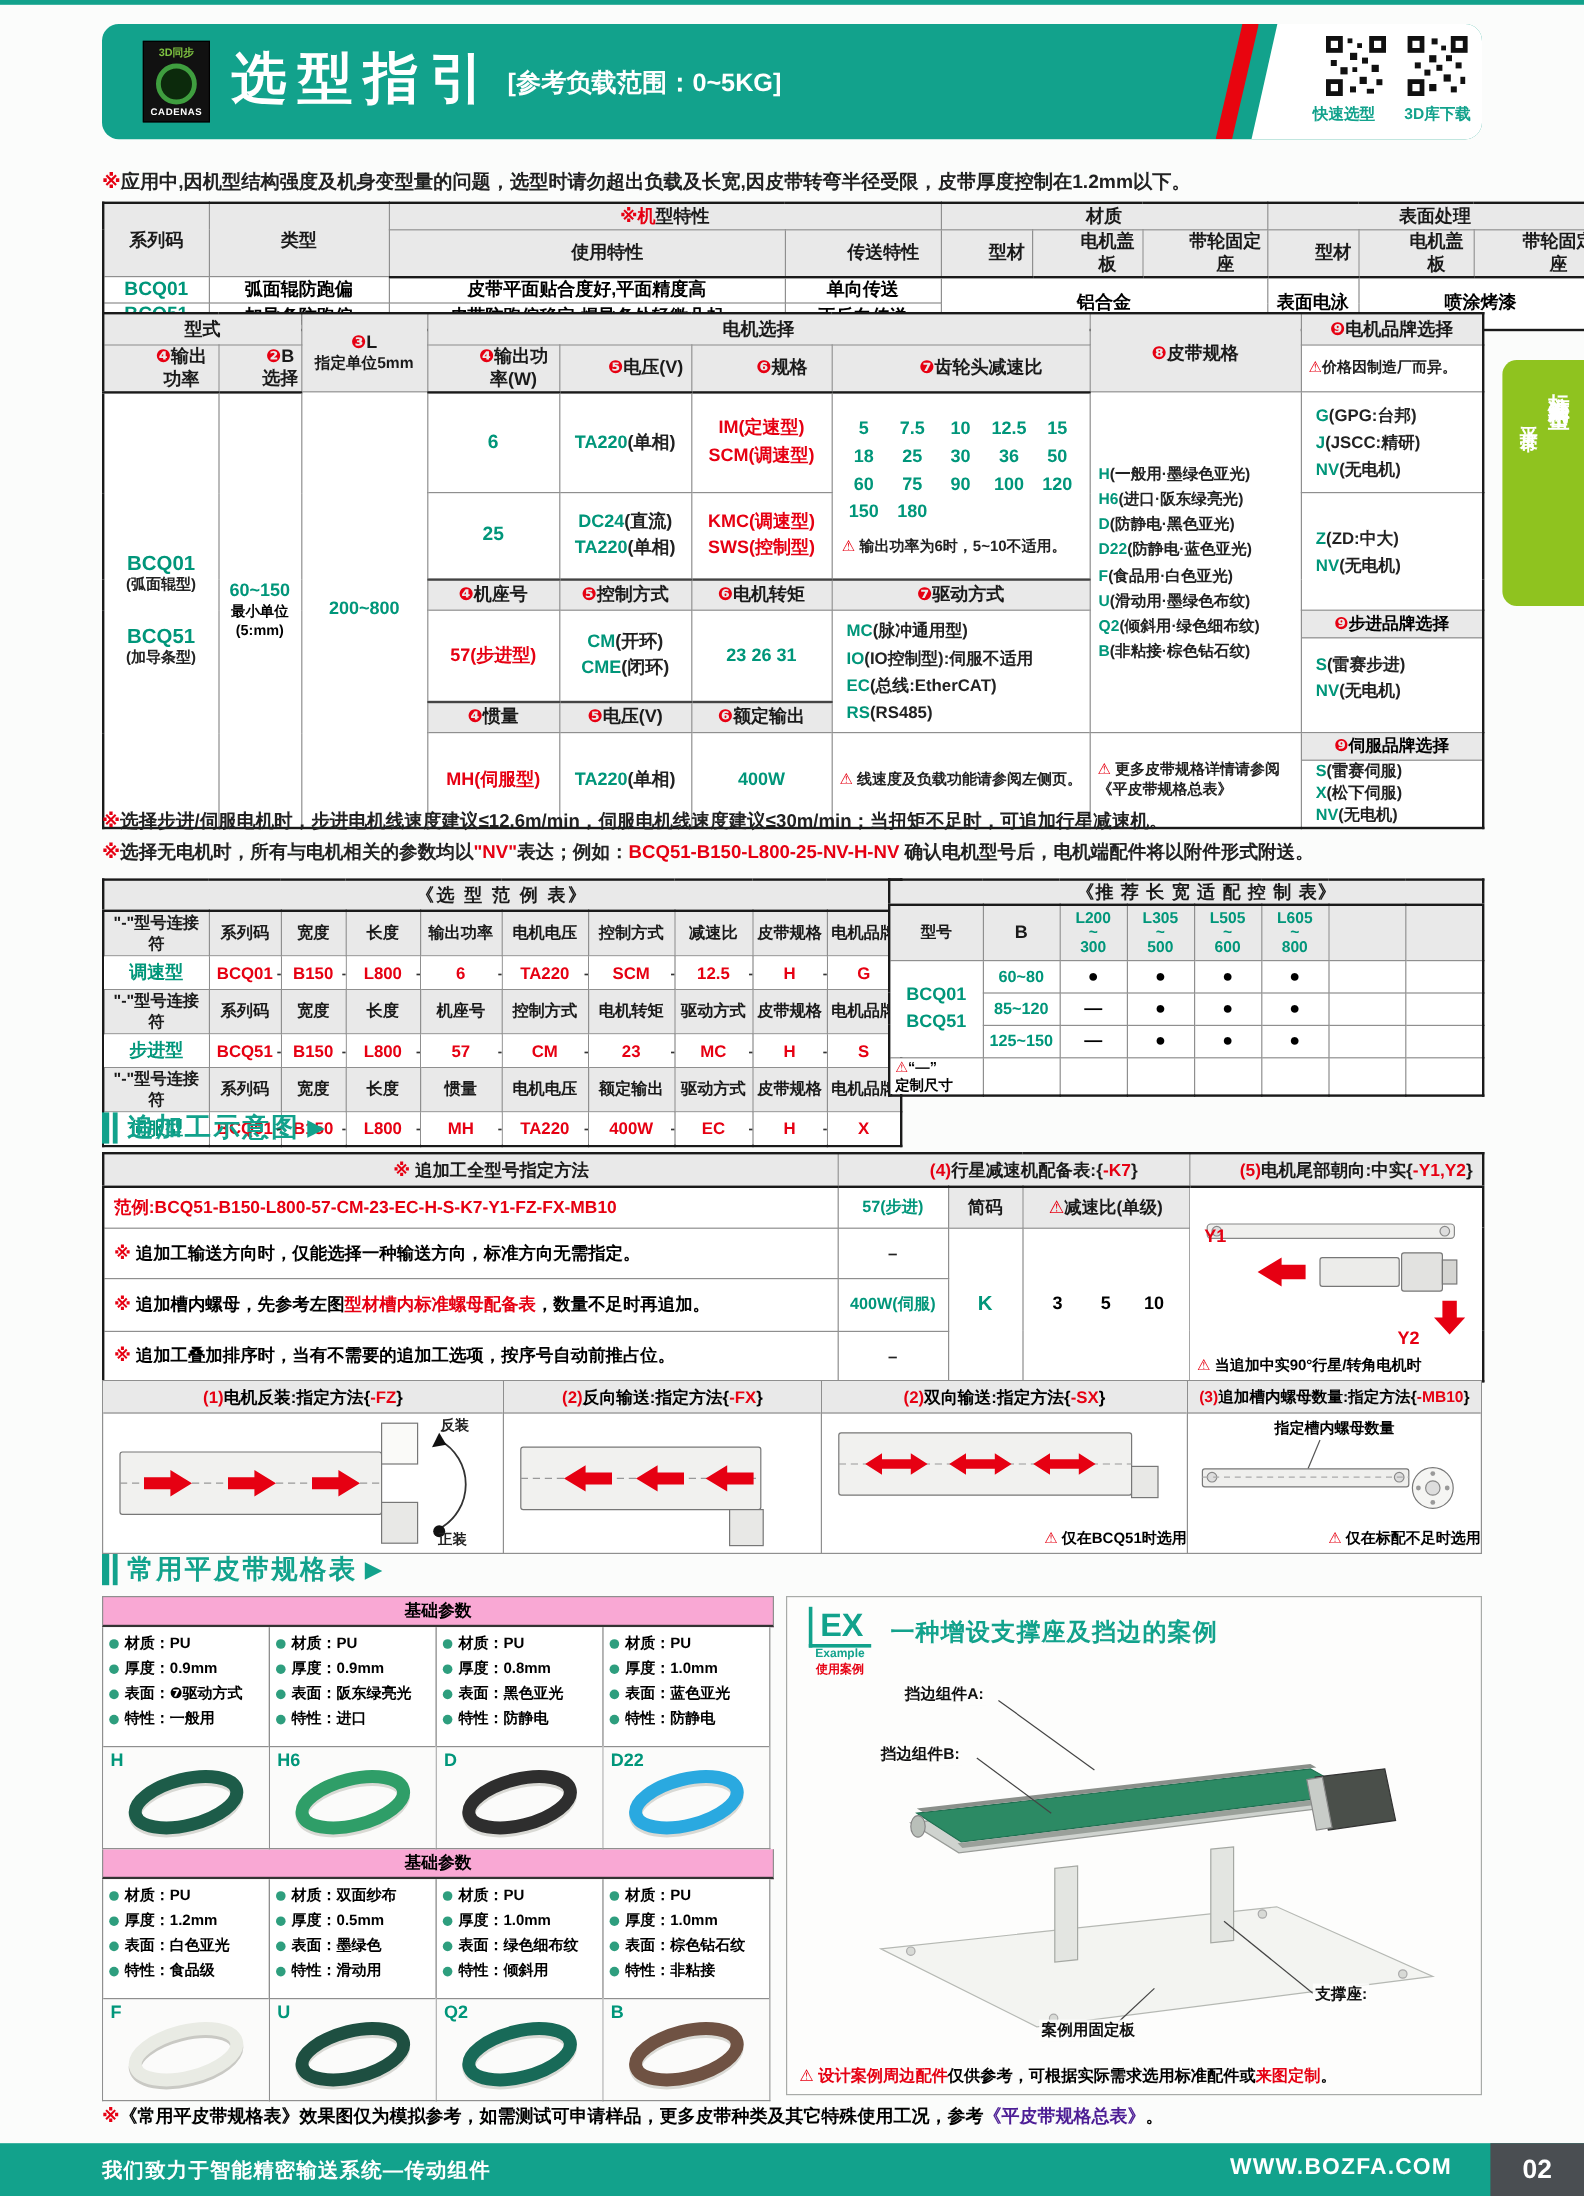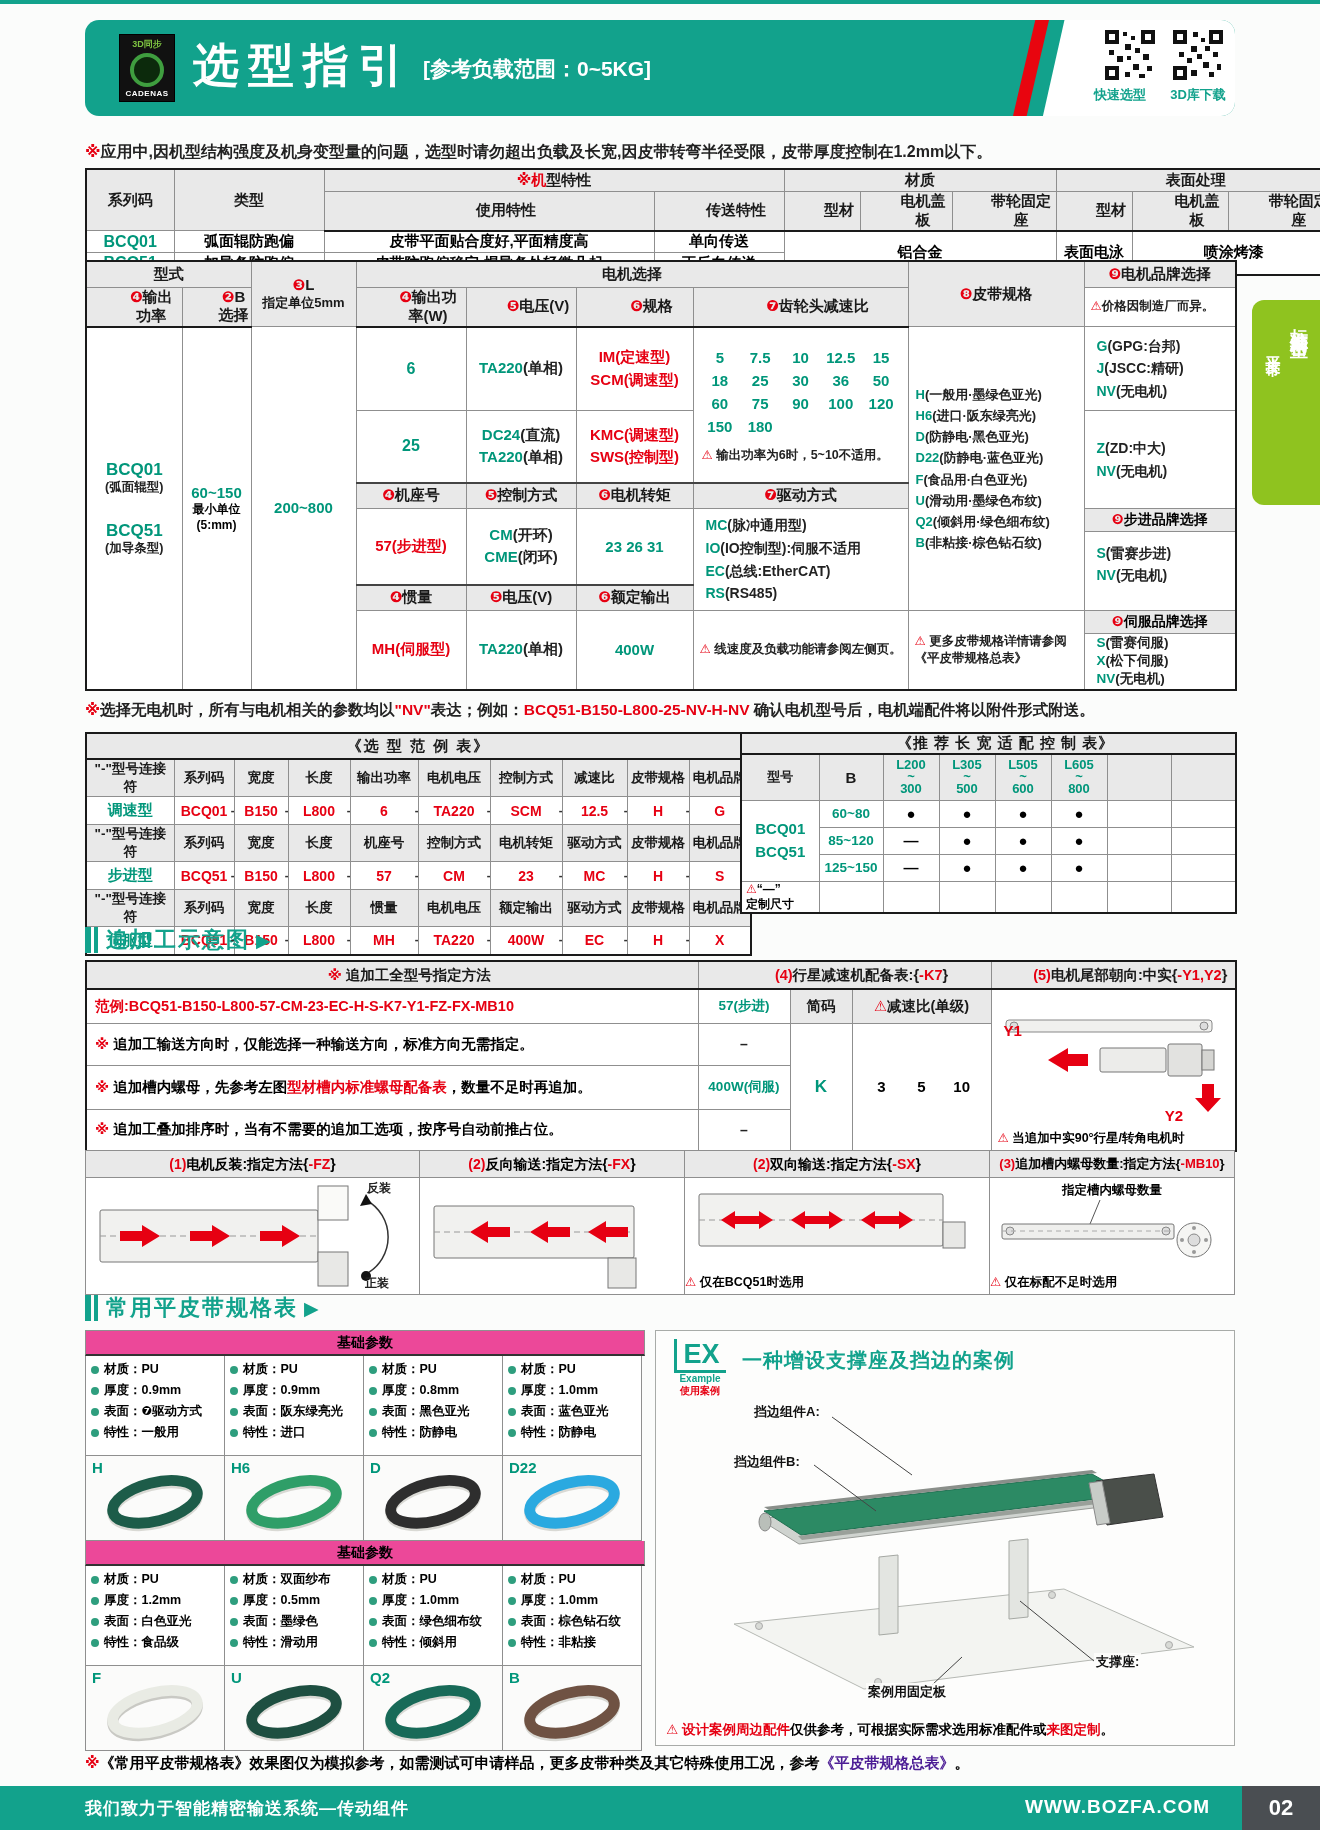--- a/index.html
+++ b/index.html
@@ -109,27 +109,27 @@
   .dg5{position:relative;padding:0;}
   .dg5 .ylab{position:absolute;color:#e60012;font-weight:bold;font-size:15px;}
   .dg5 .warnln{position:absolute;left:6px;bottom:3px;font-size:12.5px;font-weight:bold;white-space:nowrap;}
 
   
   .adbot{position:absolute;left:0;top:1150px;width:1150px;display:flex;}
   .dcol{border:1px solid #8f8f8f;border-left:none;box-sizing:border-box;background:#fff;}
   .dcol:first-child{border-left:1px solid #8f8f8f;}
   .dhead{height:26px;line-height:26px;background:#e9e9e9;border-bottom:1px solid #8f8f8f;font-weight:bold;font-size:14px;text-align:center;white-space:nowrap;}
   .dbody{height:116px;position:relative;}
-  .dnote{position:absolute;left:0;right:0;bottom:3px;text-align:left;font-size:12.5px;font-weight:bold;}
+  .dnote{position:absolute;left:0;right:0;bottom:3px;text-align:right;font-size:12.5px;font-weight:bold;}
   .d4lab{position:absolute;left:0;right:0;top:4px;text-align:center;font-size:12.5px;font-weight:bold;}
   .d1lab{position:absolute;font-size:12px;font-weight:bold;color:#222;}
 
   
   .beltwrap{position:absolute;left:0;top:1330px;width:560px;}
-  .bghead{background:#ec4899;border:1px solid #8f8f8f;border-bottom:2px solid #333;height:23px;line-height:23px;text-align:center;font-weight:bold;font-size:14px;}
+  .bghead{background:#f9a8d4;border:1px solid #8f8f8f;border-bottom:2px solid #333;height:23px;line-height:23px;text-align:center;font-weight:bold;font-size:14px;}
   .bcards{display:flex;}
   .bcard{width:140px;box-sizing:border-box;border:1px solid #8f8f8f;border-top:none;margin-left:-1px;background:#fff;}
   .bcard:first-child{margin-left:0;}
   .bspecs{height:96px;padding-top:3px;}
   .bline{display:flex;align-items:center;gap:5px;padding:2px 5px;font-size:12.5px;font-weight:bold;white-space:nowrap;}
   .bdot{flex:0 0 auto;width:8px;height:8px;border-radius:50%;background:#2e9e7e;}
   .bimg{height:84px;border-top:1px solid #8f8f8f;position:relative;background:#fbfbfa;}
   .bimg .bid{position:absolute;left:6px;top:3px;color:#00967a;font-weight:bold;font-size:15px;}
   .bimg svg{position:absolute;left:50%;top:54%;transform:translate(-50%,-50%);}
 
@@ -423,20 +423,23 @@
           <div class="brandlines" style="line-height:1.35;font-size:13.5px">
             <div><span class="code">S</span><span class="desc">(雷赛伺服)</span></div>
             <div><span class="code">X</span><span class="desc">(松下伺服)</span></div>
             <div><span class="code">NV</span><span class="desc">(无电机)</span></div>
           </div>
         </td>
       </tr>
     </tbody>
       </table>
 
+    <div class="abs noteline" style="left:0;top:674px;font-size:15.5px">
+      <span class="mk">※</span><span>选择步进/伺服电机时，步进电机线速度建议≤12.6m/min，伺服电机线速度建议≤30m/min；当扭矩不足时，可追加行星减速机。</span>
+    </div>
     <div class="abs noteline" style="left:0;top:700px;font-size:15.5px">
       <span class="mk">※</span><span>选择无电机时，所有与电机相关的参数均以</span><span class="red">"NV"</span><span>表达；例如：</span><span class="red">BCQ51-B150-L800-25-NV-H-NV</span><span> </span><span>确认电机型号后，电机端配件将以附件形式附送。</span>
     </div>
 
     <table class="ext ot">
       <colgroup>
           <col style="width:88px">
           <col style="width:60px">
           <col style="width:54px">
           <col style="width:62px">

